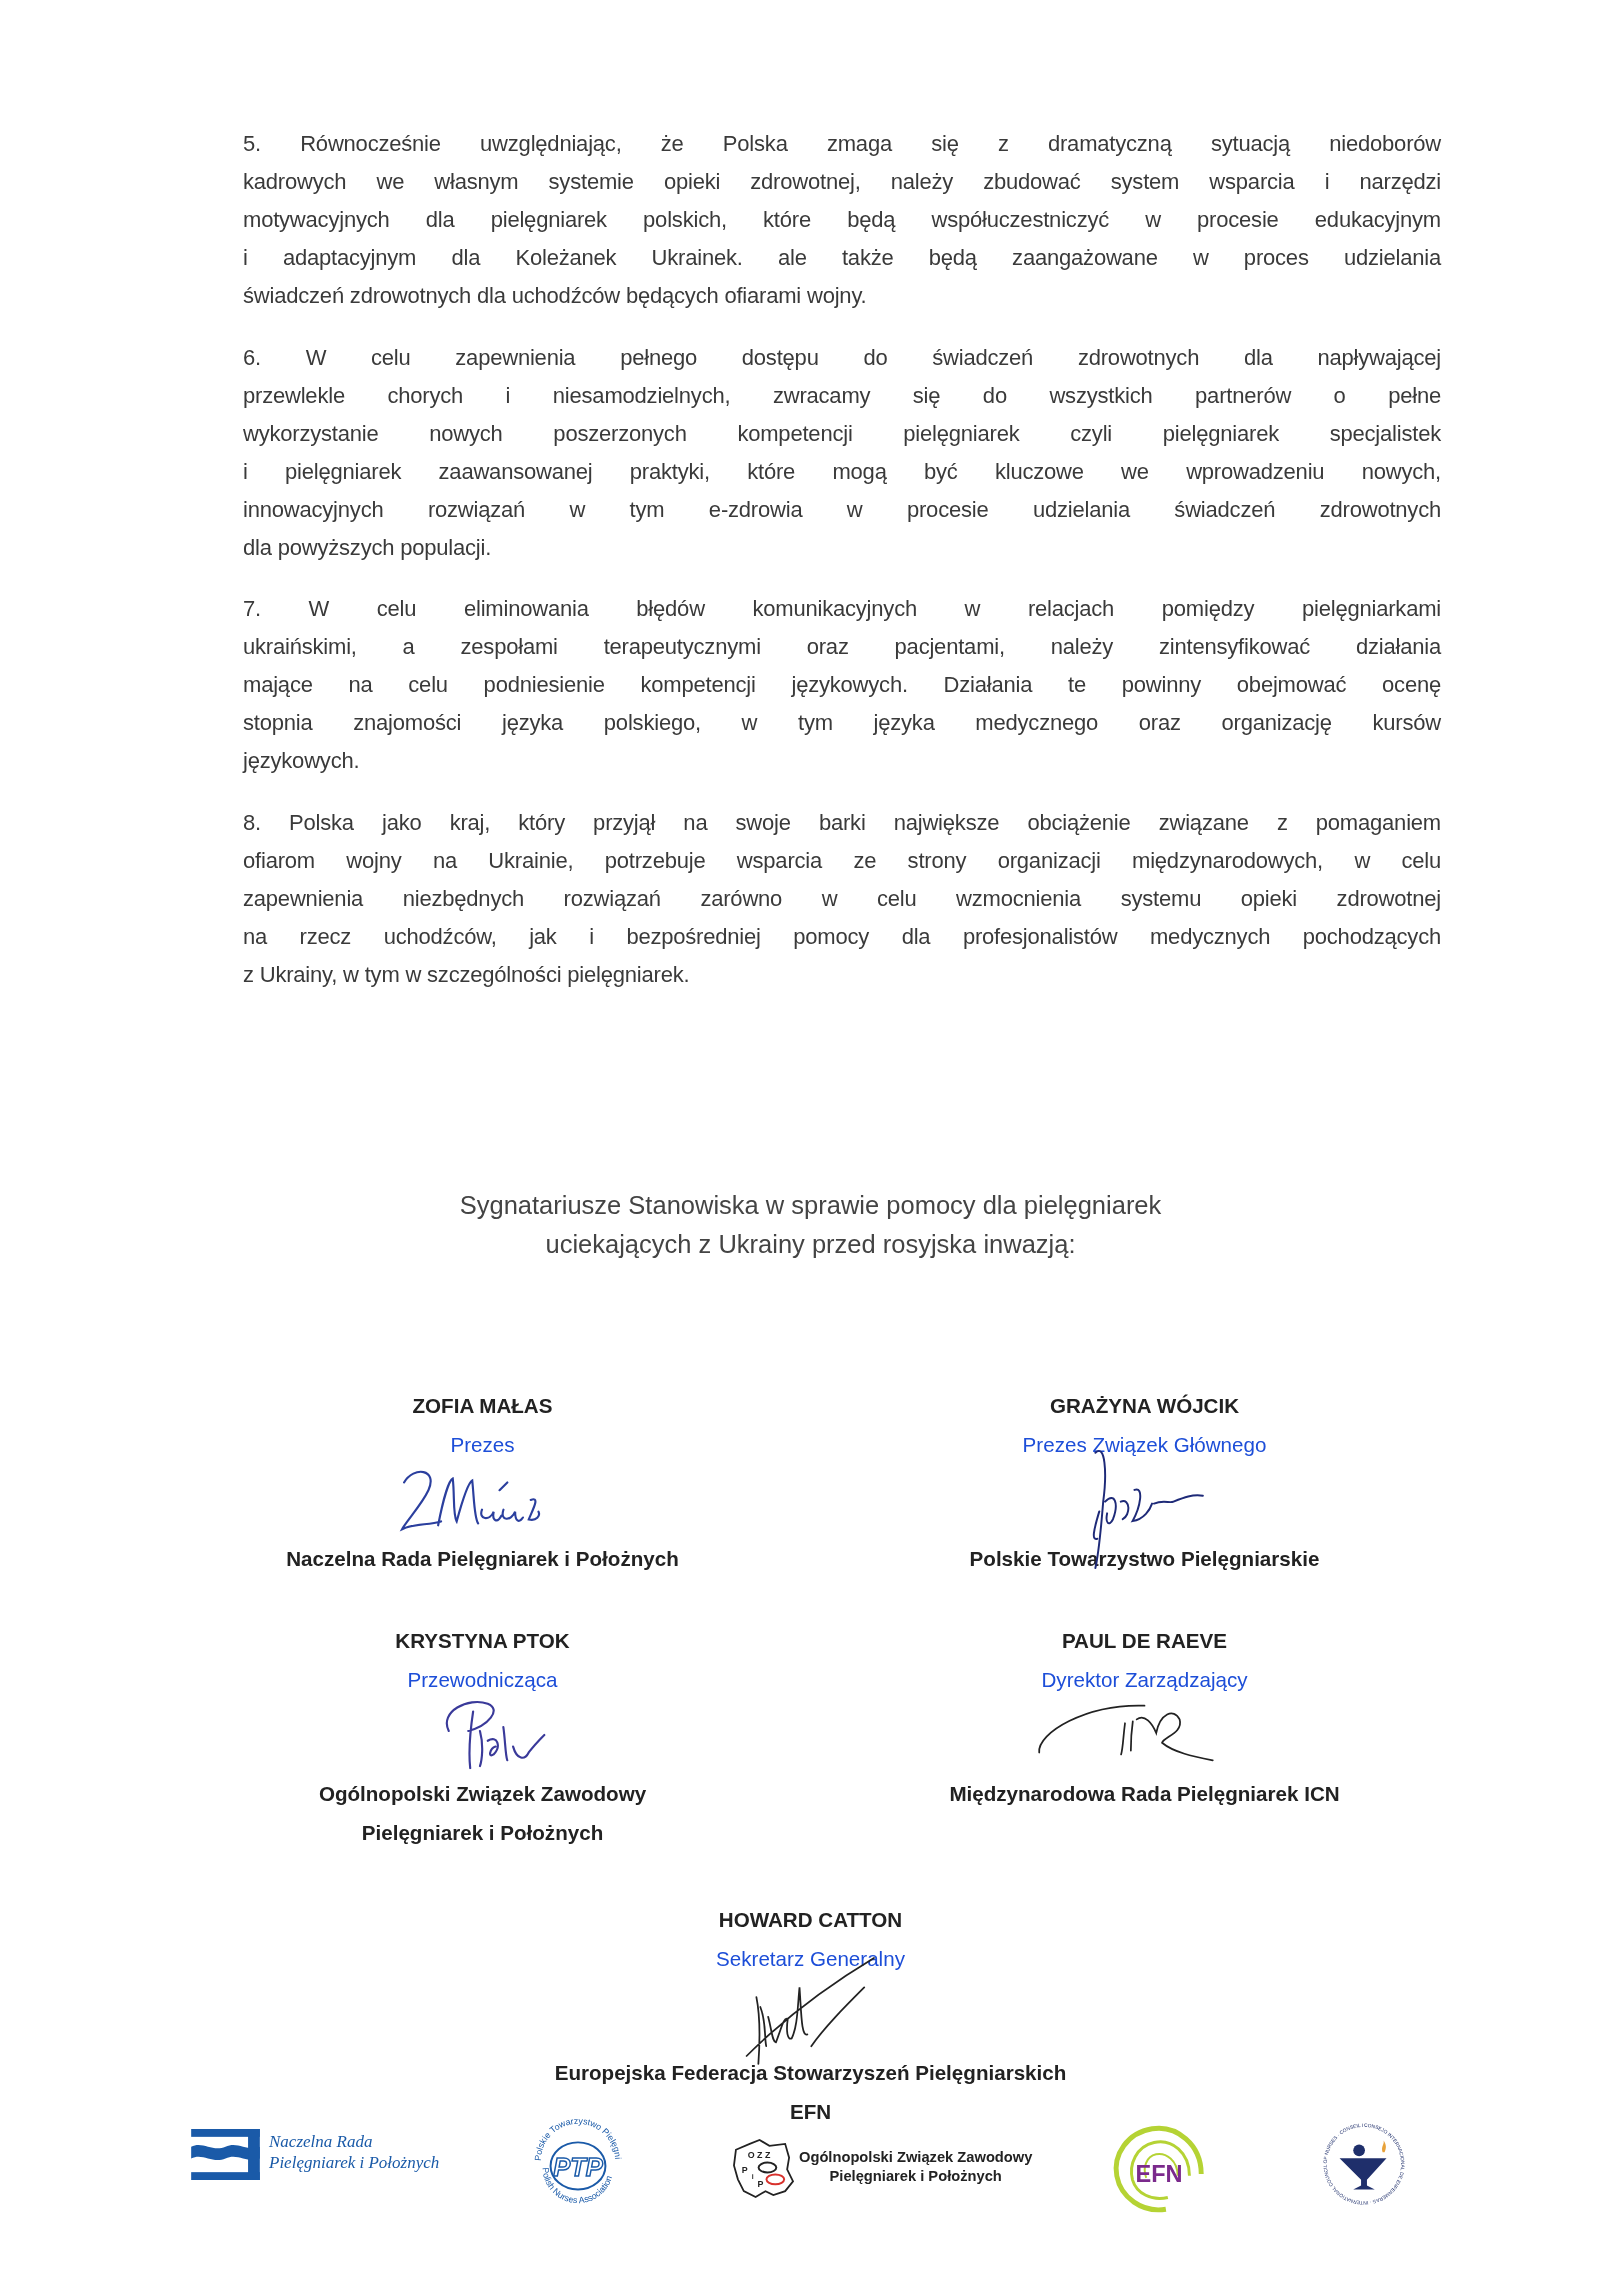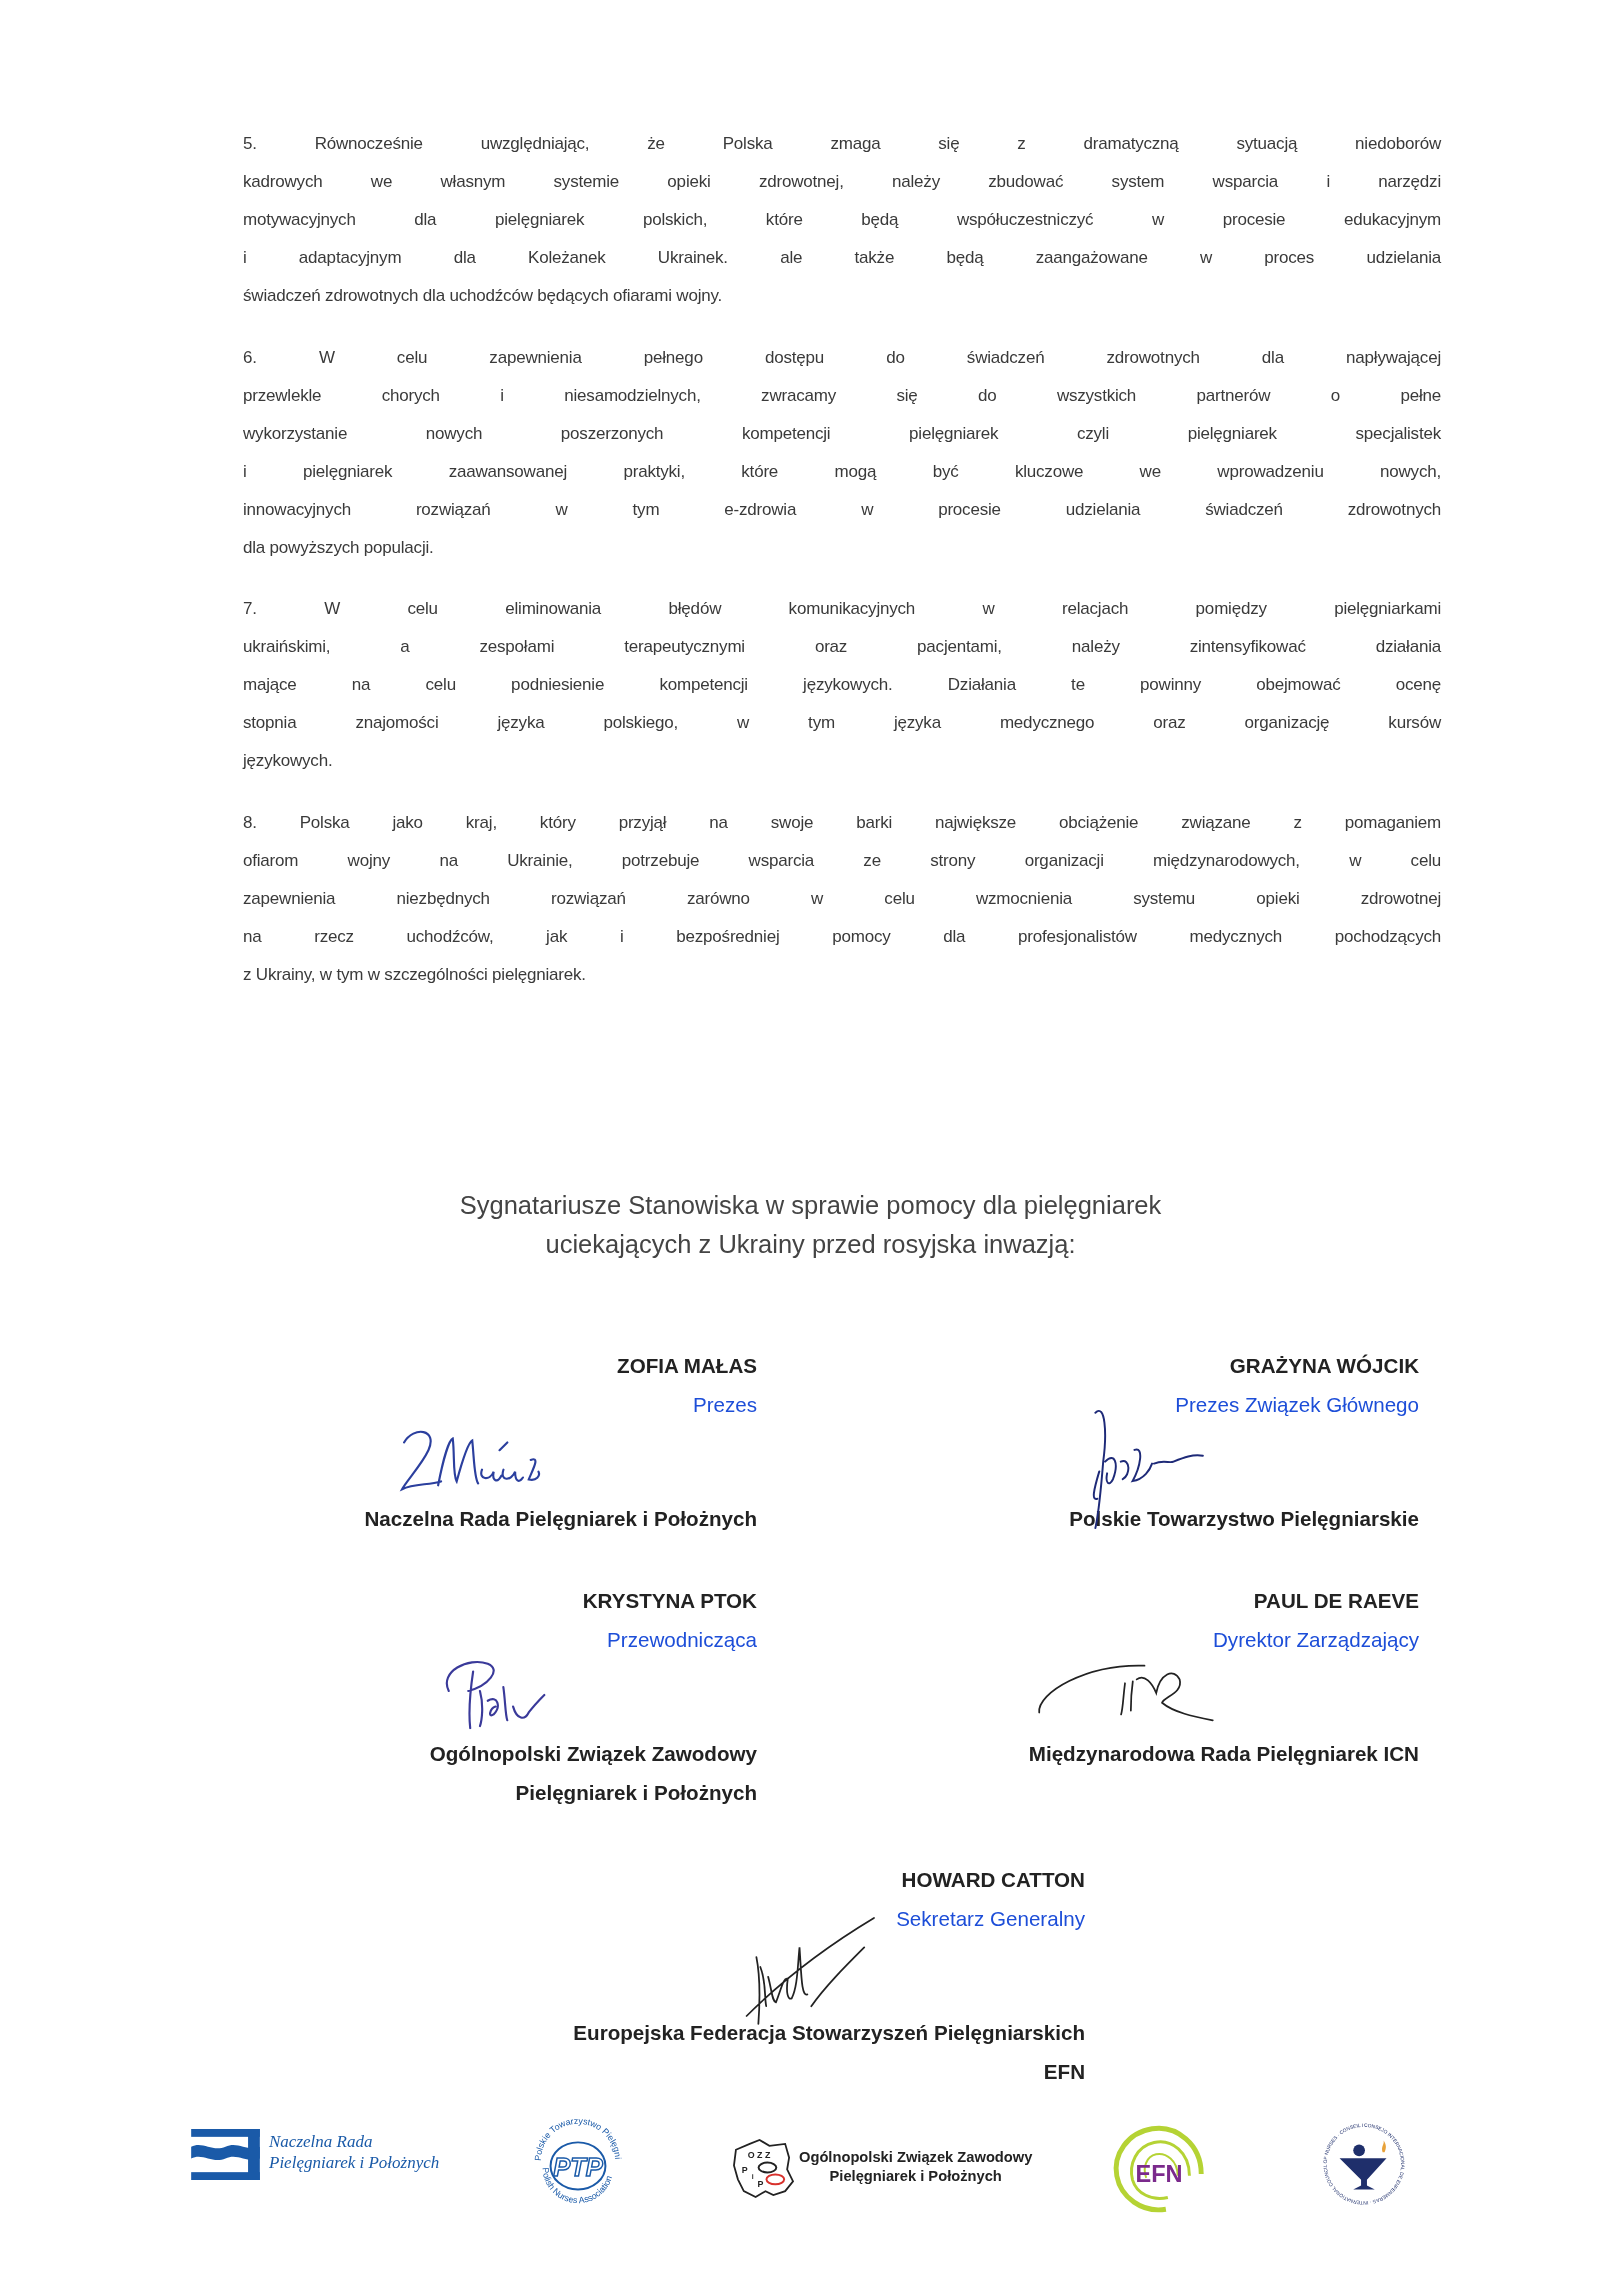--- a/index.html
+++ b/index.html
@@ -1,27 +1,27 @@
 <!DOCTYPE html>
 <html><head>
 <meta charset="utf-8">
 <style>
   html, body { margin: 0; padding: 0; background: #ffffff; }
   body { width: 1621px; height: 2293px; position: relative; overflow: hidden;
          font-family: "Liberation Sans", "DejaVu Sans", sans-serif; color: #333333; }
   .body-text { position: absolute; left: 243px; width: 1198px; top: 125px; }
   .para { margin: 0 0 23.5px 0; }
-  .line { display: block; font-size: 17px; line-height: 38px; height: 38px;
+  .line { display: block; font-size: 22px; line-height: 38px; height: 38px;
           text-align: justify; text-align-last: justify; white-space: nowrap; overflow: visible;
           color: #3a3a3a; letter-spacing: -0.2px; }
   .line.last { text-align-last: left; }
   .sig-heading { position: absolute; left: 0; width: 1621px; top: 1186px; text-align: center;
                  font-size: 25.5px; line-height: 39px; color: #444; }
   .sig-heading span { display: block; }
-  .sig { position: absolute; text-align: right; width: 549px; }
+  .sig { position: absolute; text-align: center; width: 549px; margin-top: 40px; }
   .sig .name { font-weight: bold; font-size: 20.6px; color: #222; line-height: 29px; }
   .sig .role { font-size: 20.6px; color: #1d4ed8; line-height: 29px; margin-top: 9.8px; }
   .sig .signature { height: 76px; margin: 3.9px auto 0; position: relative; }
   .sig .org { font-weight: bold; font-size: 20.6px; color: #222; line-height: 39px; }
   .logos { position: absolute; top: 2107px; left: 0; width: 1621px; height: 127px; }
   .logo { position: absolute; }
   .logo-nrpip { left: 191px; top: 21.6px; width: 255px; height: 59px; }
   .logo-nrpip .mark { position: absolute; left: 0; top: 0; width: 69px; height: 51px; }
   .logo-nrpip .txt { position: absolute; left: 78px; top: 2px; font-family: "Liberation Serif", serif;
                      font-size: 17px; line-height: 21.6px; color: #1a5aa8; white-space: nowrap; font-style: italic; }

